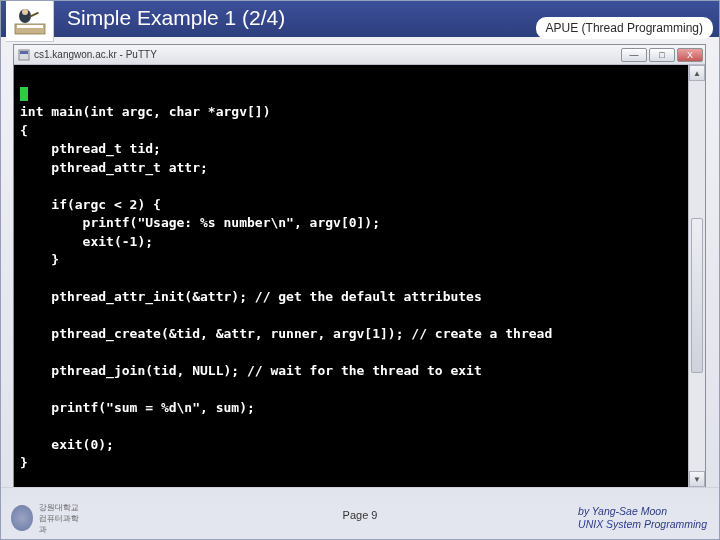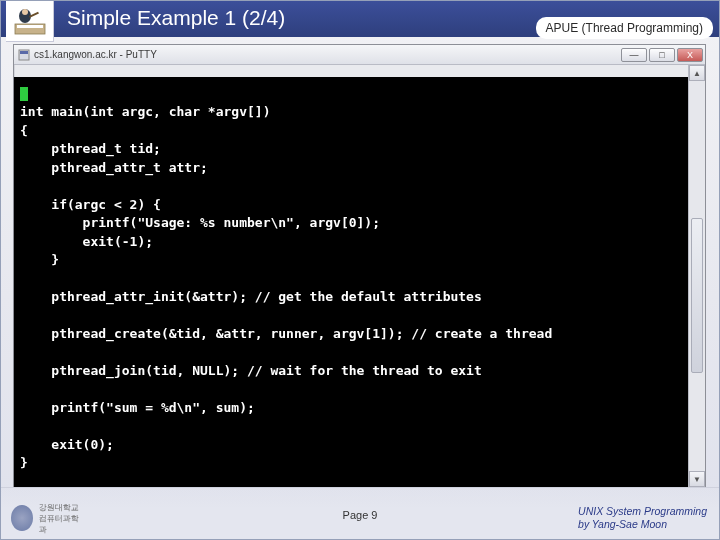--- a/index.html
+++ b/index.html
@@ -87,24 +87,23 @@
     display: flex;
   }
   .terminal {
     flex: 1;
     background: #000;
     color: #fff;
     font-family: "Consolas", "Lucida Console", monospace;
     font-size: 13px;
     font-weight: bold;
     line-height: 1.42;
-    padding: 8px 6px 4px 6px;
+    padding: 20px 6px 4px 6px;
     white-space: pre;
     overflow: hidden;
-    margin-top: 12px;
   }
   .cursor {
     display: inline-block;
     width: 8px; height: 14px;
     background: #2ecc40;
     vertical-align: text-bottom;
   }
   .scrollbar {
     width: 17px;
     background: #e6e7ec;
@@ -233,18 +232,18 @@
   </div>
 
   <div class="footer">
     <div class="footer-logo">
       <div class="uni-badge"></div>
       <div style="white-space:pre-line">강원대학교
 컴퓨터과학과</div>
     </div>
     <div class="page-num">Page 9</div>
     <div class="credits">
+      <div>by Yang-Sae Moon</div>
       <div>UNIX System Programming</div>
-      <div>by Yang-Sae Moon</div>
     </div>
   </div>
 
 </div>
 
 </body></html>

